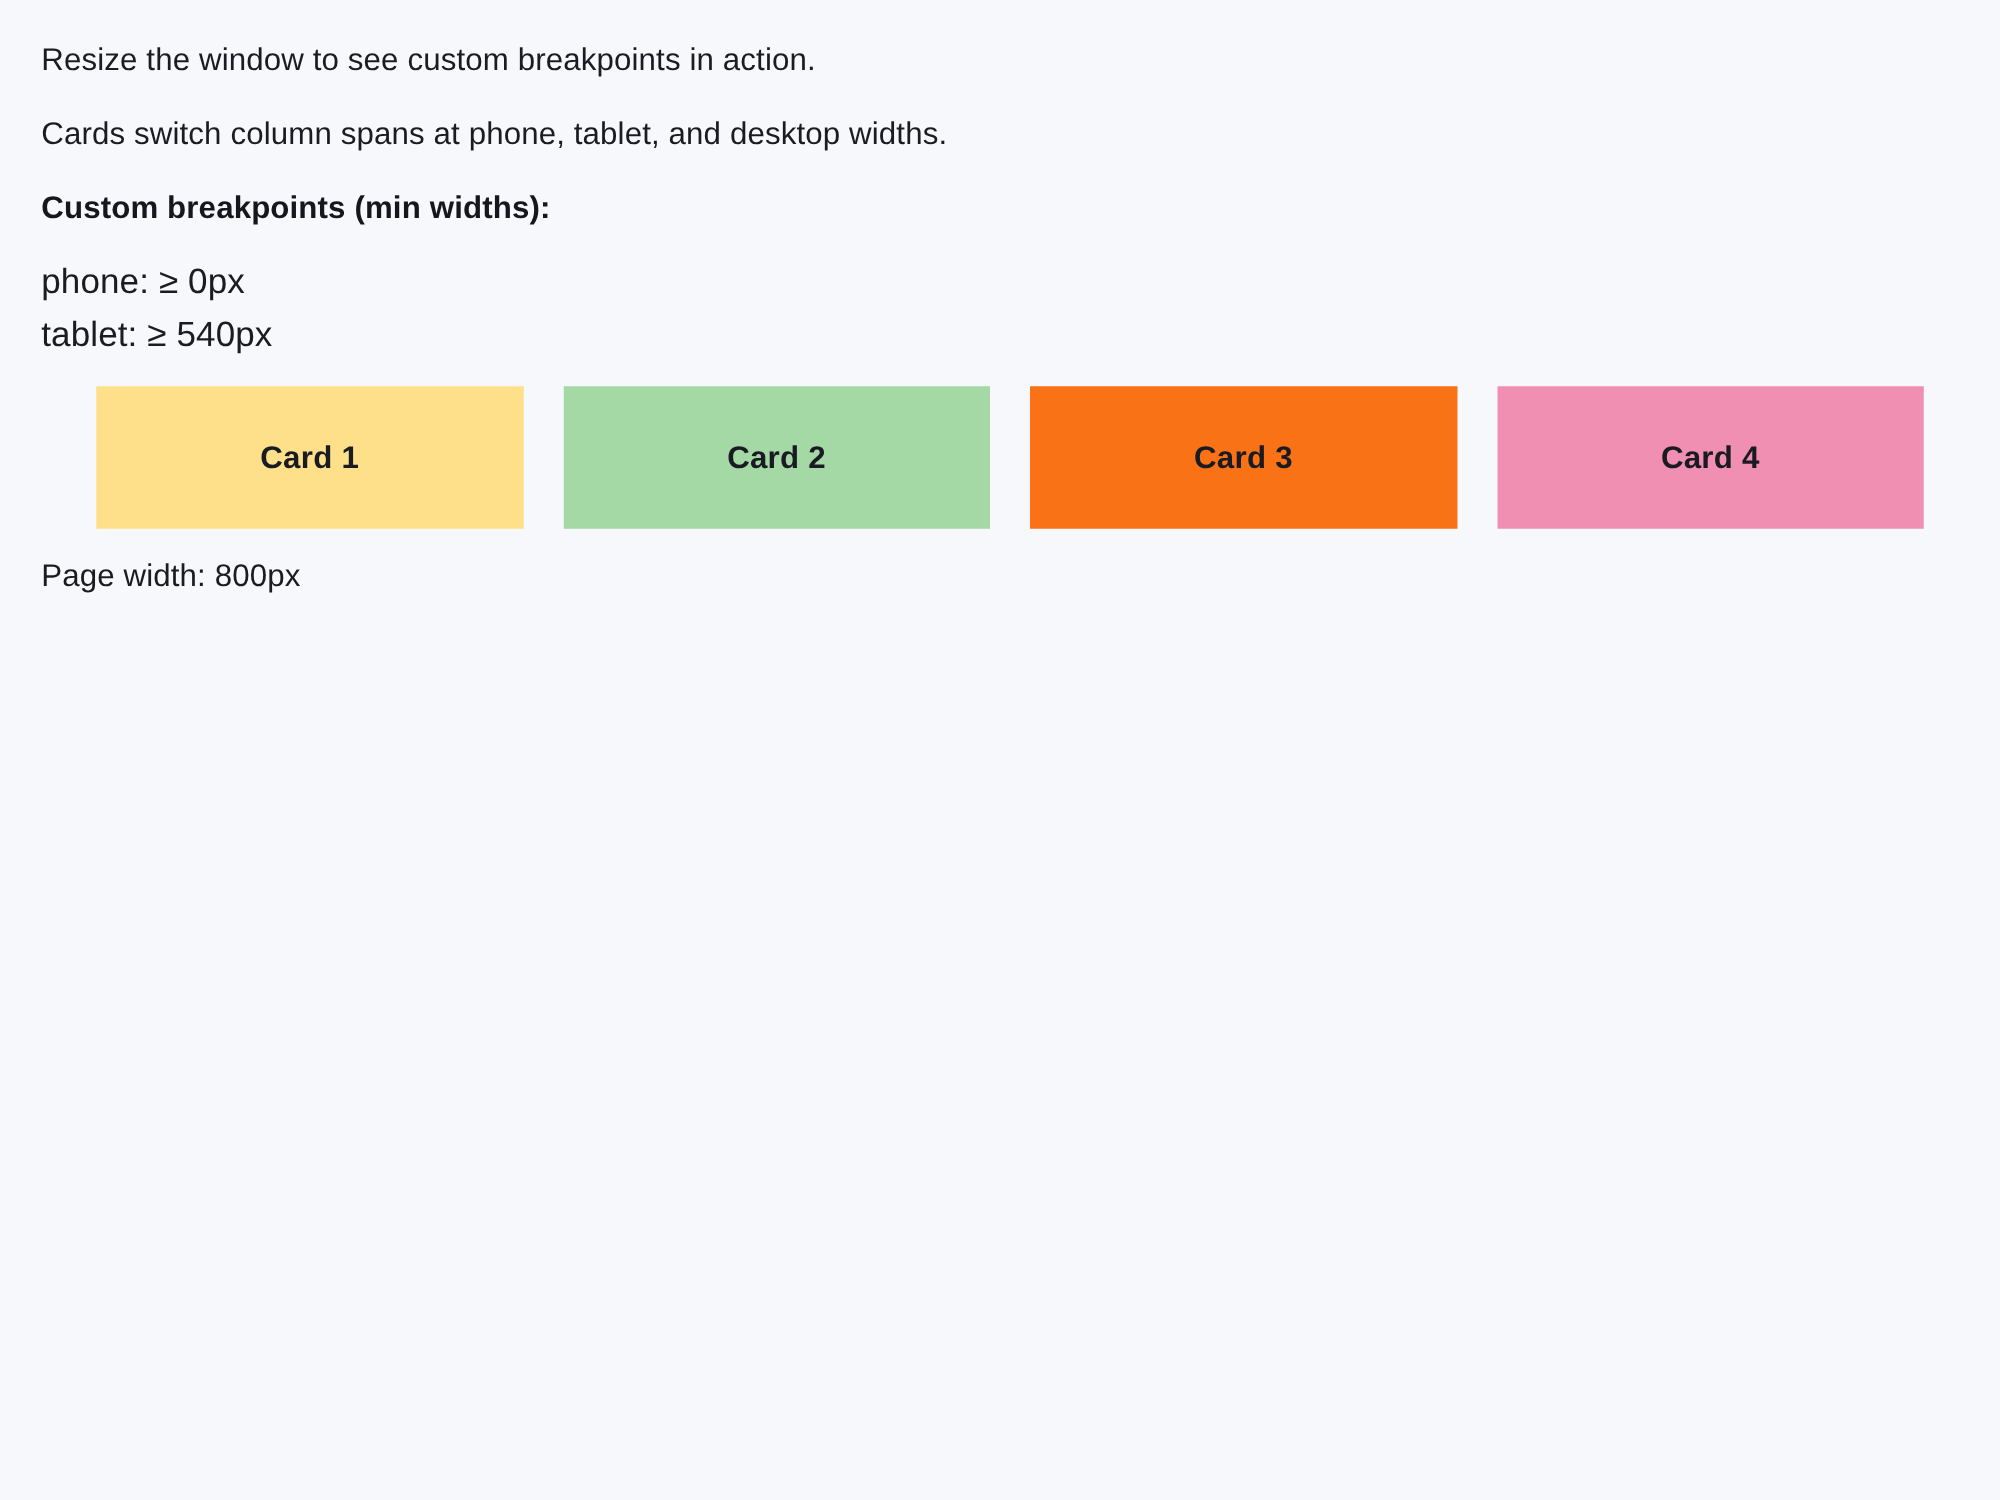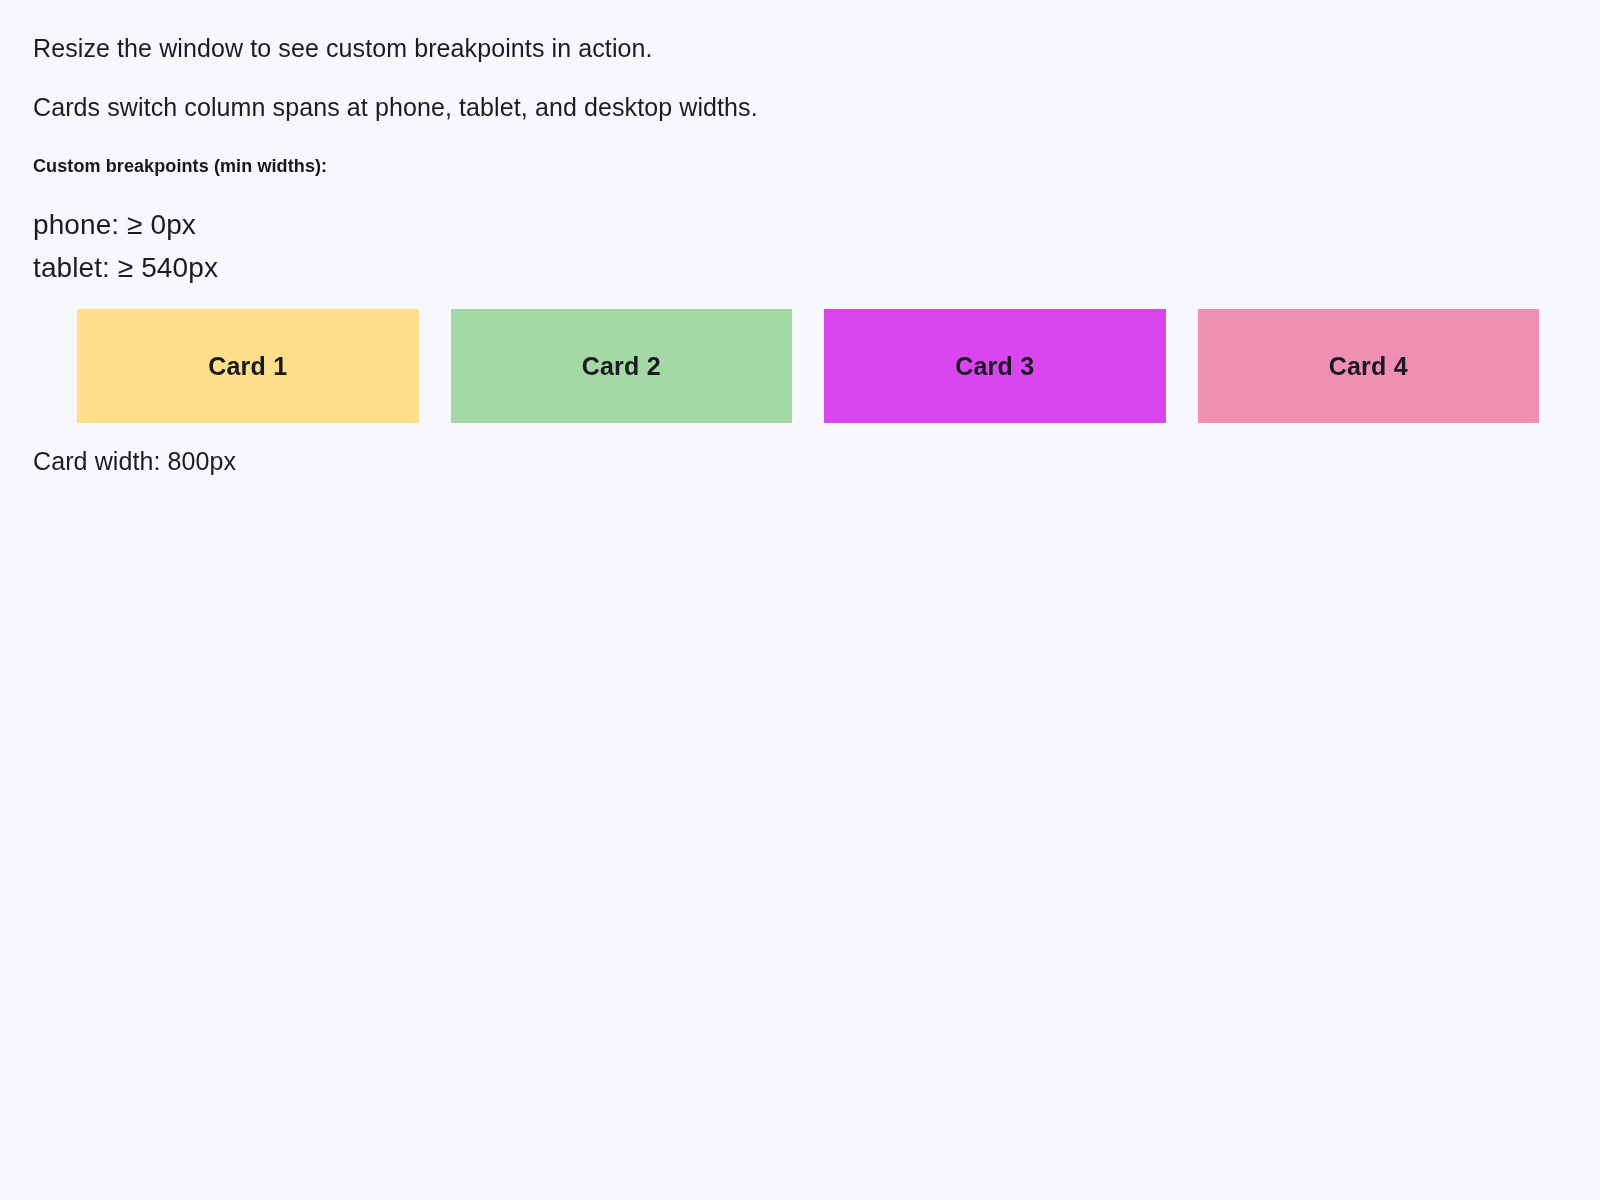--- a/index.html
+++ b/index.html
@@ -25,21 +25,21 @@
     font-size: 25px;
     line-height: 30px;
     color: #1b1c22;
     margin: 0 0 29px 0;
     letter-spacing: 0.1px;
   }
   .intro-line.second {
     margin-bottom: 29px;
   }
   .bp-heading {
-    font-size: 18px;
+    font-size: 25px;
     line-height: 30px;
     font-weight: bold;
     color: #16171d;
     margin: 0 0 22px 0;
     letter-spacing: 0.1px;
   }
   .bp-list {
     margin: 0 0 20px 0;
     padding: 0;
     list-style: none;
@@ -100,25 +100,25 @@
     <li class="bp-item">tablet: ≥ 540px</li>
   </ul>
 
   <div class="cards">
     <div class="card" style="background: rgb(253, 224, 137);">
       <span>Card 1</span>
     </div>
     <div class="card" style="background: rgb(164, 216, 165);">
       <span>Card 2</span>
     </div>
-    <div class="card" style="background: #d946ef; align-items: center;">
+    <div class="card" style="background: #f97316; align-items: center;">
       <span>Card 3</span>
     </div>
     <div class="card" style="background: rgb(241, 143, 178);">
       <span>Card 4</span>
     </div>
   </div>
 
   <div class="status-block">
-    <p class="status-line">Card width: 800px</p>
+    <p class="status-line">Page width: 800px</p>
   </div>
 
 </div>
 
 </body></html>

